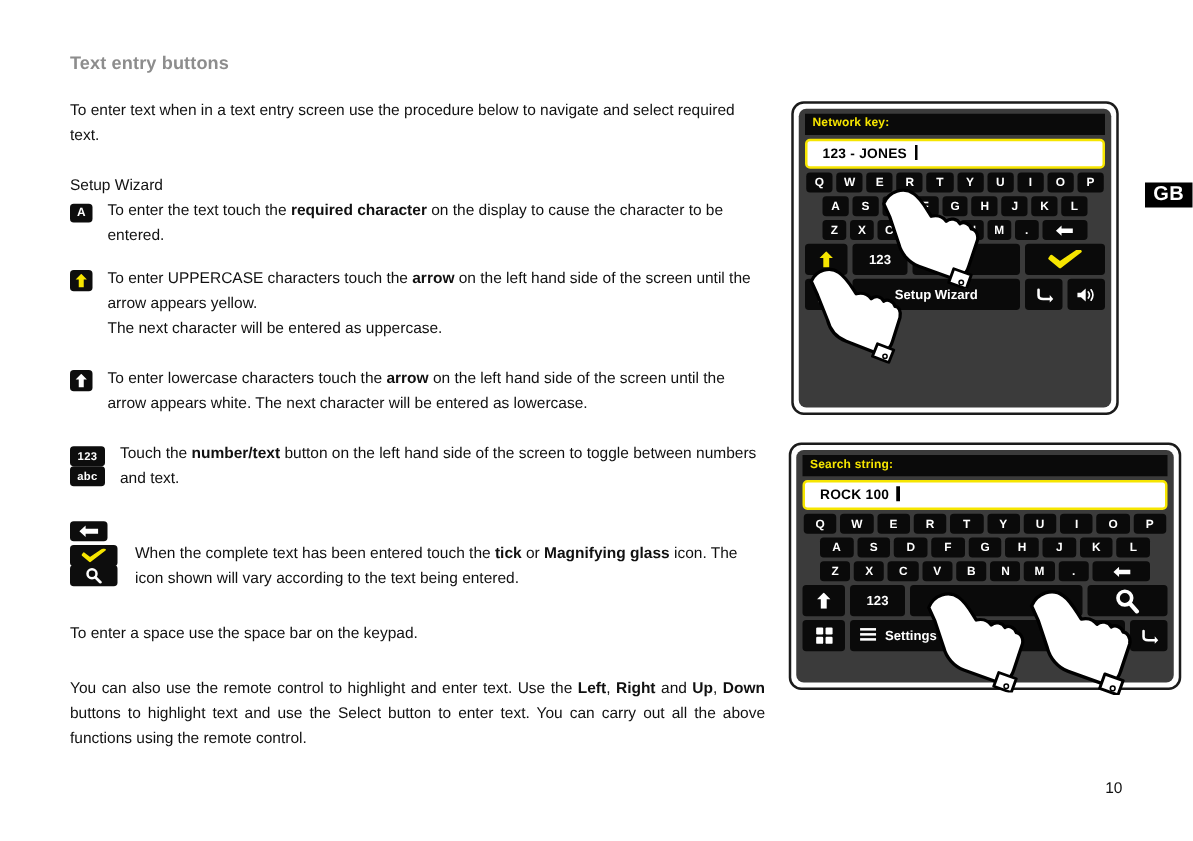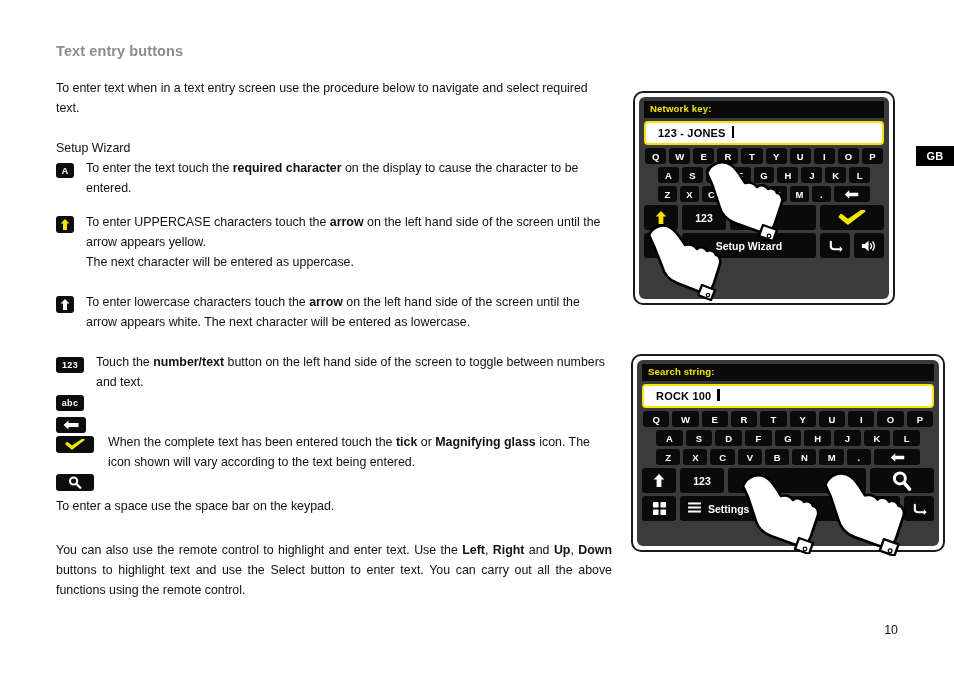--- a/index.html
+++ b/index.html
@@ -34,21 +34,21 @@
   }
   .para { margin-bottom: 0; }
   .para.justify { text-align: justify; }
   .spacer-sm { height: 14px; }
   .spacer-md { height: 20px; }
   .spacer-lg { height: 24px; }
 
   
   .icon-row { position: relative; padding-left: 30px; }
   .icon-row .ico-slot { position: absolute; left: 0; top: 2px; }
-  .icon-row .ico-slot2 { position: absolute; left: 0; top: 40px; }
+  .icon-row .ico-slot2 { position: absolute; left: 0; top: 18px; }
   .icon-row.wide { padding-left: 40px; }
   .icon-row.wide .ico-slot,
   .icon-row.wide .ico-slot2 { left: 0; }
 
   
   .chip {
     display: inline-flex;
     align-items: center;
     justify-content: center;
     background: #0d0d0d;
@@ -67,21 +67,21 @@
 
   .chip svg { display:block; }
 
   
   #gb-badge {
     position: absolute;
     right: 0px; top: 146px;
     width: 38px; height: 20px;
     background: #000;
     color: #fff;
-    font-size: 11px;
+    font-size: 16px;
     font-weight: bold;
     display: flex; align-items: center; justify-content: center;
     letter-spacing: .3px;
   }
 
   
   #page-number {
     position: absolute;
     right: 56px; bottom: 36px;
     font-size: 12.4px;
@@ -99,21 +99,21 @@
   .device-inner {
     background: #3b3b3b;
     border-radius: 6px;
     width: 100%; height: 100%;
     padding: 4px 5px 5px 5px;
     display: flex;
     flex-direction: column;
     gap: 3px;
     position: relative;
   }
-  #device-1 { left: 633px; top: 91px; width: 262px; height: 214px; }
+  #device-1 { left: 633px; top: 81px; width: 262px; height: 251px; }
   #device-2 { left: 631px; top: 354px; width: 314px; height: 198px; }
 
   .dev-title {
     background: #0a0a0a;
     color: #f6e500;
     font-size: 9.6px;
     font-weight: bold;
     padding: 2px 6px 3px 6px;
     letter-spacing: .15px;
     line-height: 12px;

